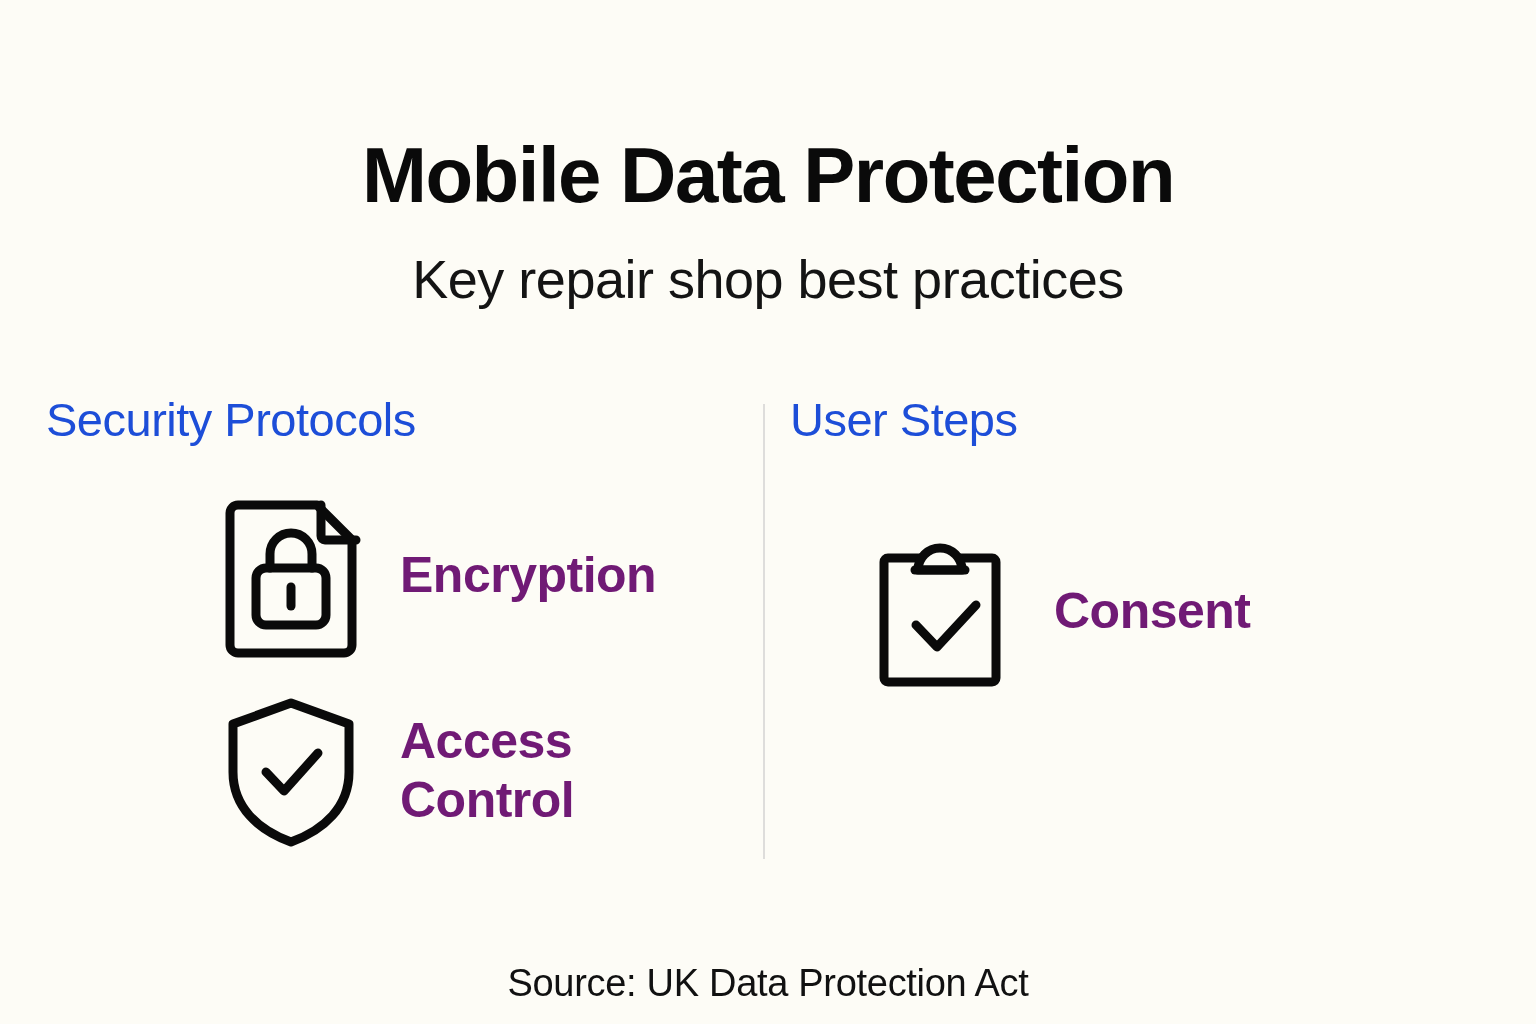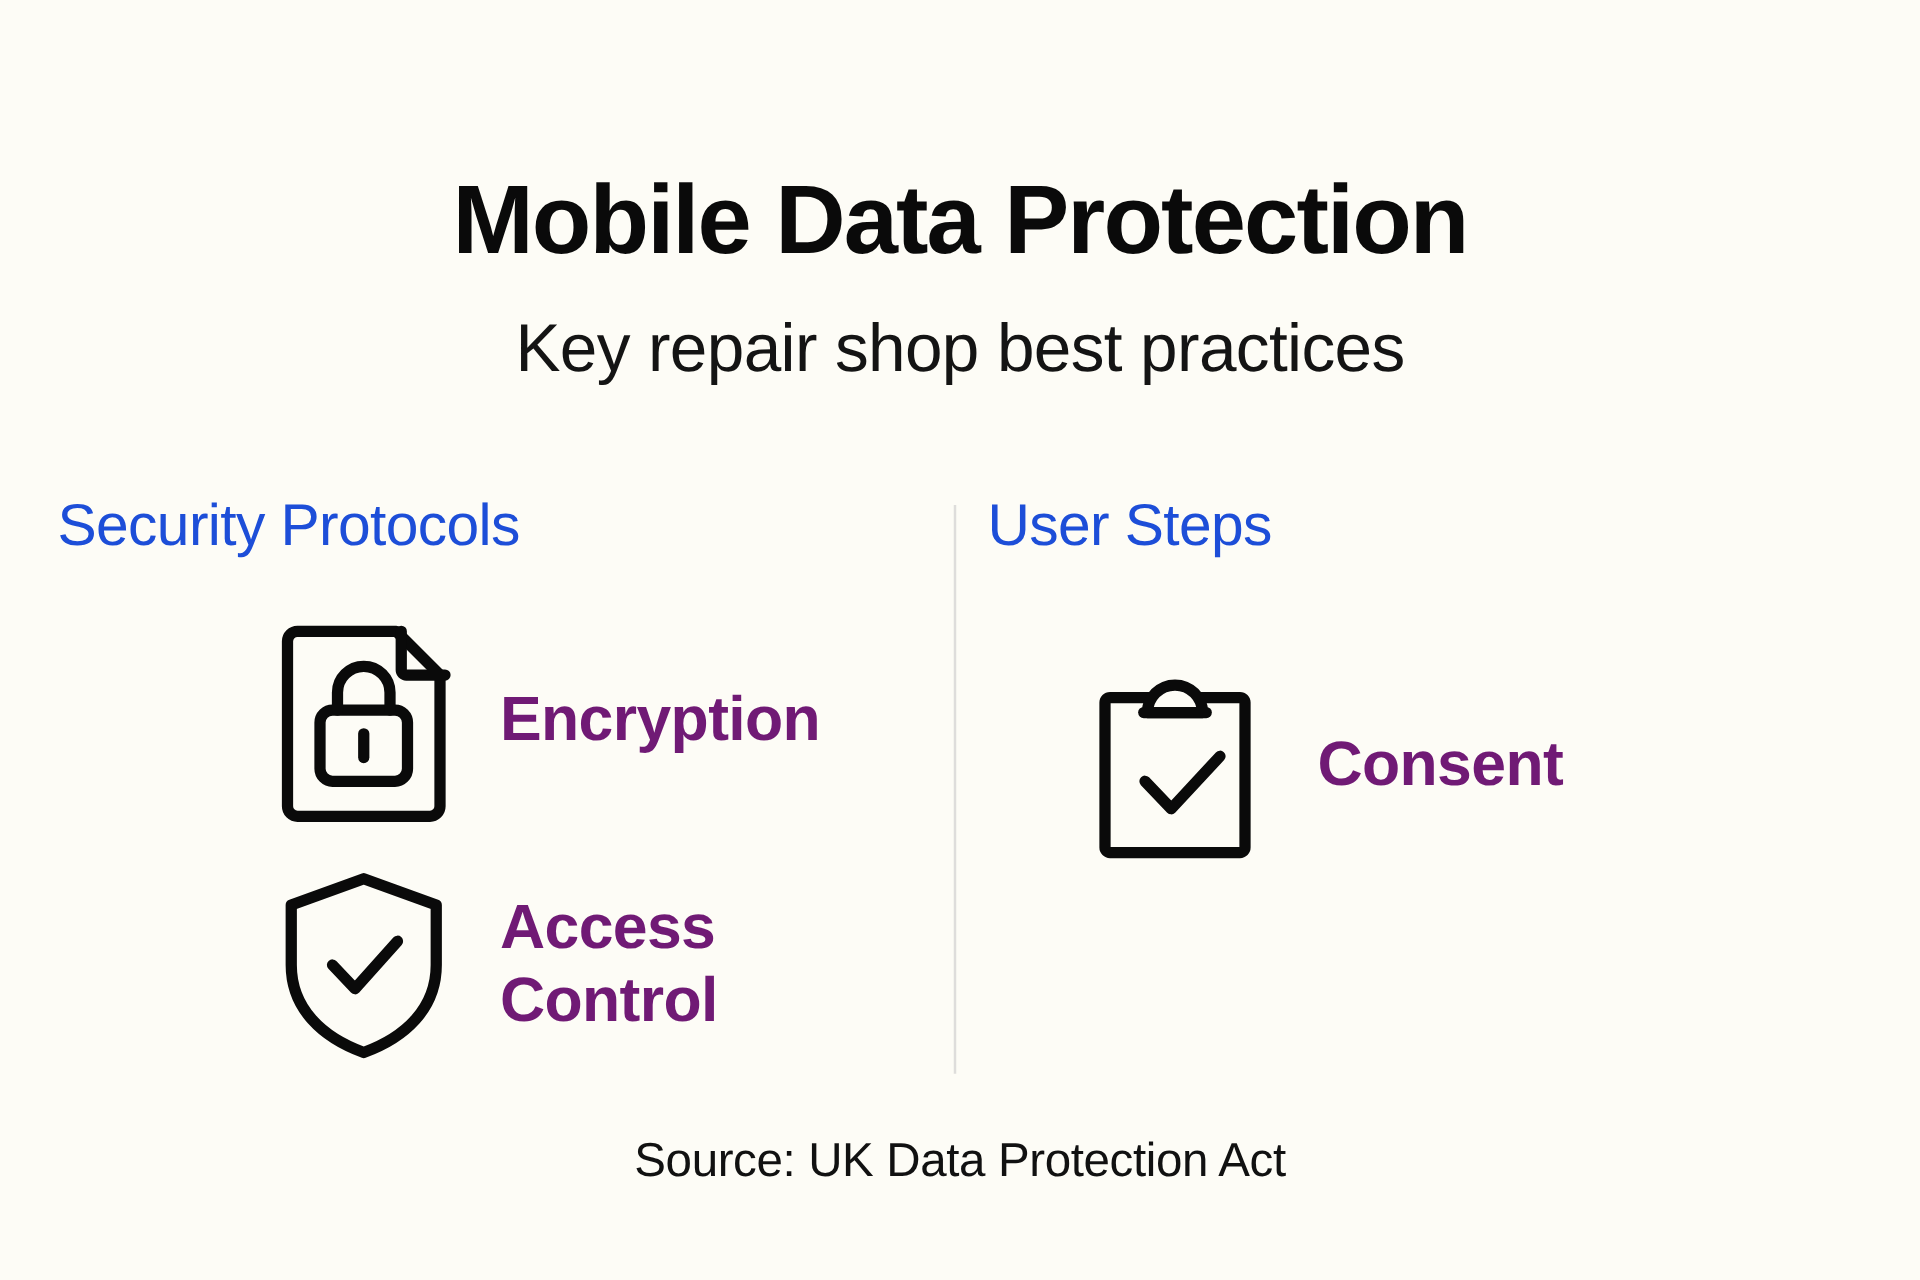--- a/index.html
+++ b/index.html
@@ -116,21 +116,21 @@
     font-weight: 700;
     letter-spacing: -0.5px;
     line-height: 1.18;
     color: #701a75;
   }
   .item-label.two-line { max-width: 230px; }
 
   
   .footer {
     position: absolute;
-    top: 868px;
+    top: 922px;
     left: 0;
     width: 1536px;
     text-align: center;
   }
   .source {
     font-size: 38px;
     font-weight: 400;
     letter-spacing: -0.3px;
     color: #111111;
     margin: 0;

